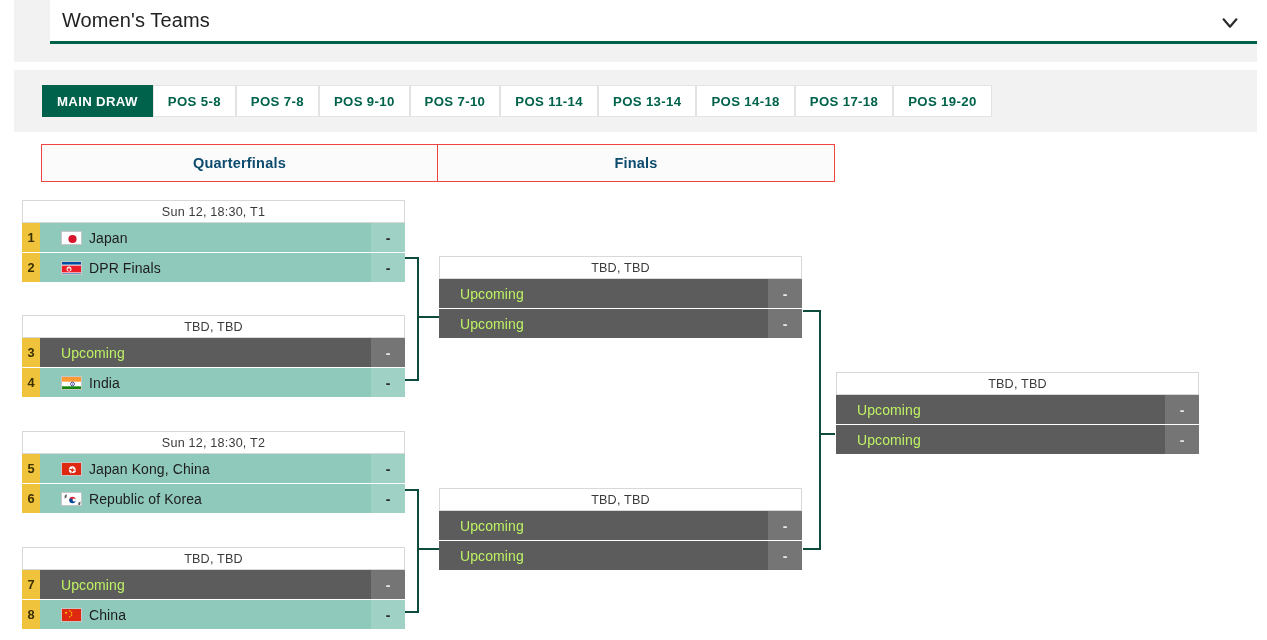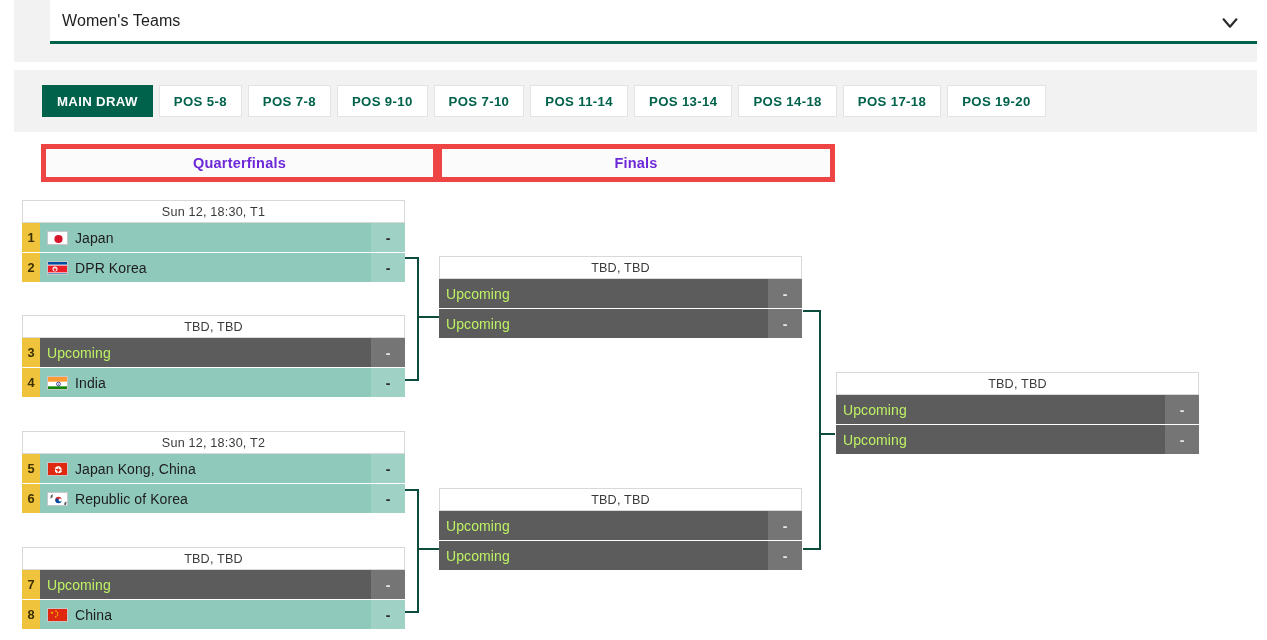--- a/index.html
+++ b/index.html
@@ -16,53 +16,53 @@
     position: absolute; left: 14px; top: 0; width: 1243px; height: 62px;
     background: #f2f2f2;
   }
   .selector-box {
     position: absolute; left: 36px; top: 0; width: 1207px; height: 44px;
     background: #ffffff;
     border-bottom: 3px solid #00624b;
     display: flex; align-items: center;
   }
   .selector-label {
-    font-size: 16px; color: #222; padding-left: 12px; letter-spacing: .1px;
+    font-size: 20px; color: #222; padding-left: 12px; letter-spacing: .1px;
   }
   .selector-chevron {
     position: absolute; right: 16px; top: 12px; width: 22px; height: 22px;
   }
 
   
   .tabs-band {
     position: absolute; left: 14px; top: 70px; width: 1243px; height: 62px;
     background: #f2f2f2;
   }
   .tabs {
     position: absolute; left: 28px; top: 15px;
-    display: flex; gap: 6px; align-items: stretch; text-align: right;
+    display: flex; align-items: stretch; text-align: right;
   }
   .tab {
     background: #ffffff; border: 1px solid #e3e3e3;
     color: #00624b; font-weight: bold; font-size: 13.2px;
     letter-spacing: .35px;
     display: flex; align-items: center; justify-content: center;
     height: 32px; padding: 0 14px; white-space: nowrap;
     cursor: pointer;
   }
   .tab.active { background: #00624b; color: #ffffff; border-color: #00624b; }
 
   
   .bracket { position: absolute; left: 0; top: 132px; width: 1267px; height: 508px; background:#fff; }
 
   .round-headers { position: absolute; left: 41px; top: 12px; display: flex; }
   .round-header {
-    height: 38px; background: #fbfbfb; border: 5px solid #ef4444;
+    height: 38px; background: #fbfbfb; border: 1px solid #ef4444;
     display: flex; align-items: center; justify-content: center;
-    color: #6d28d9; font-weight: bold; font-size: 14.5px; letter-spacing: .2px;
+    color: #0c4a6e; font-weight: bold; font-size: 14.5px; letter-spacing: .2px;
   }
   .rh-qf { width: 397px; }
   .rh-sf { width: 398px; margin-left: -1px; }
   .rh-f  { width: 398px; margin-left: -1px; }
 
   
   .match { position: absolute; }
   .match-head {
     background: #ffffff; border: 1px solid #d8d8d8;
     height: 23px; display: flex; align-items: center; justify-content: center;
@@ -73,21 +73,21 @@
     margin-top: 1px;
   }
   .match-row.first { margin-top: 0; }
   .seed {
     width: 18px; flex: 0 0 18px; background: #f0c33c;
     color: #3a3000; font-size: 12.8px; font-weight: bold;
     display: flex; align-items: center; justify-content: center;
   }
   .team {
     flex: 1 1 auto; display: flex; align-items: center;
-    padding-left: 7px; gap: 7px; min-width: 0;
+    padding-left: 21px; gap: 7px; min-width: 0;
   }
   .team-name {
     font-size: 14px; letter-spacing: .1px; white-space: nowrap;
     overflow: hidden; text-overflow: ellipsis;
   }
   .score {
     width: 34px; flex: 0 0 34px;
     display: flex; align-items: center; justify-content: center;
     font-size: 14px; font-weight: bold;
   }
@@ -174,21 +174,21 @@
         <div class="match-row r-team">
           <div class="seed">2</div>
           <div class="team">
             <span class="flag"><svg viewBox="0 0 21 14" width="21" height="14" preserveAspectRatio="none">
                 <rect width="21" height="14" fill="#024fa2"></rect>
                 <rect y="2.6" width="21" height="8.8" fill="#fff"></rect>
                 <rect y="3.6" width="21" height="6.8" fill="#ed1c27"></rect>
                 <circle cx="7" cy="7" r="2.5" fill="#fff"></circle>
                 <path d="M7 5.1 l.55 1.65 1.75 0 -1.4 1.05 .53 1.7 -1.43-1.05 -1.43 1.05 .53-1.7 -1.4-1.05 1.75 0z" fill="#ed1c27"></path>
               </svg></span>
-            <span class="team-name">DPR Korea</span>
+            <span class="team-name">DPR Finals</span>
           </div>
           <div class="score">-</div>
         </div>
       </div>
     <div class="match" id="m-qf2" style="left:22px; top:183px; width:383px;">
         <div class="match-head">TBD, TBD</div>
         <div class="match-row r-tbd first">
           <div class="seed">3</div>
           <div class="team">
             <span class="team-name">Upcoming</span>

